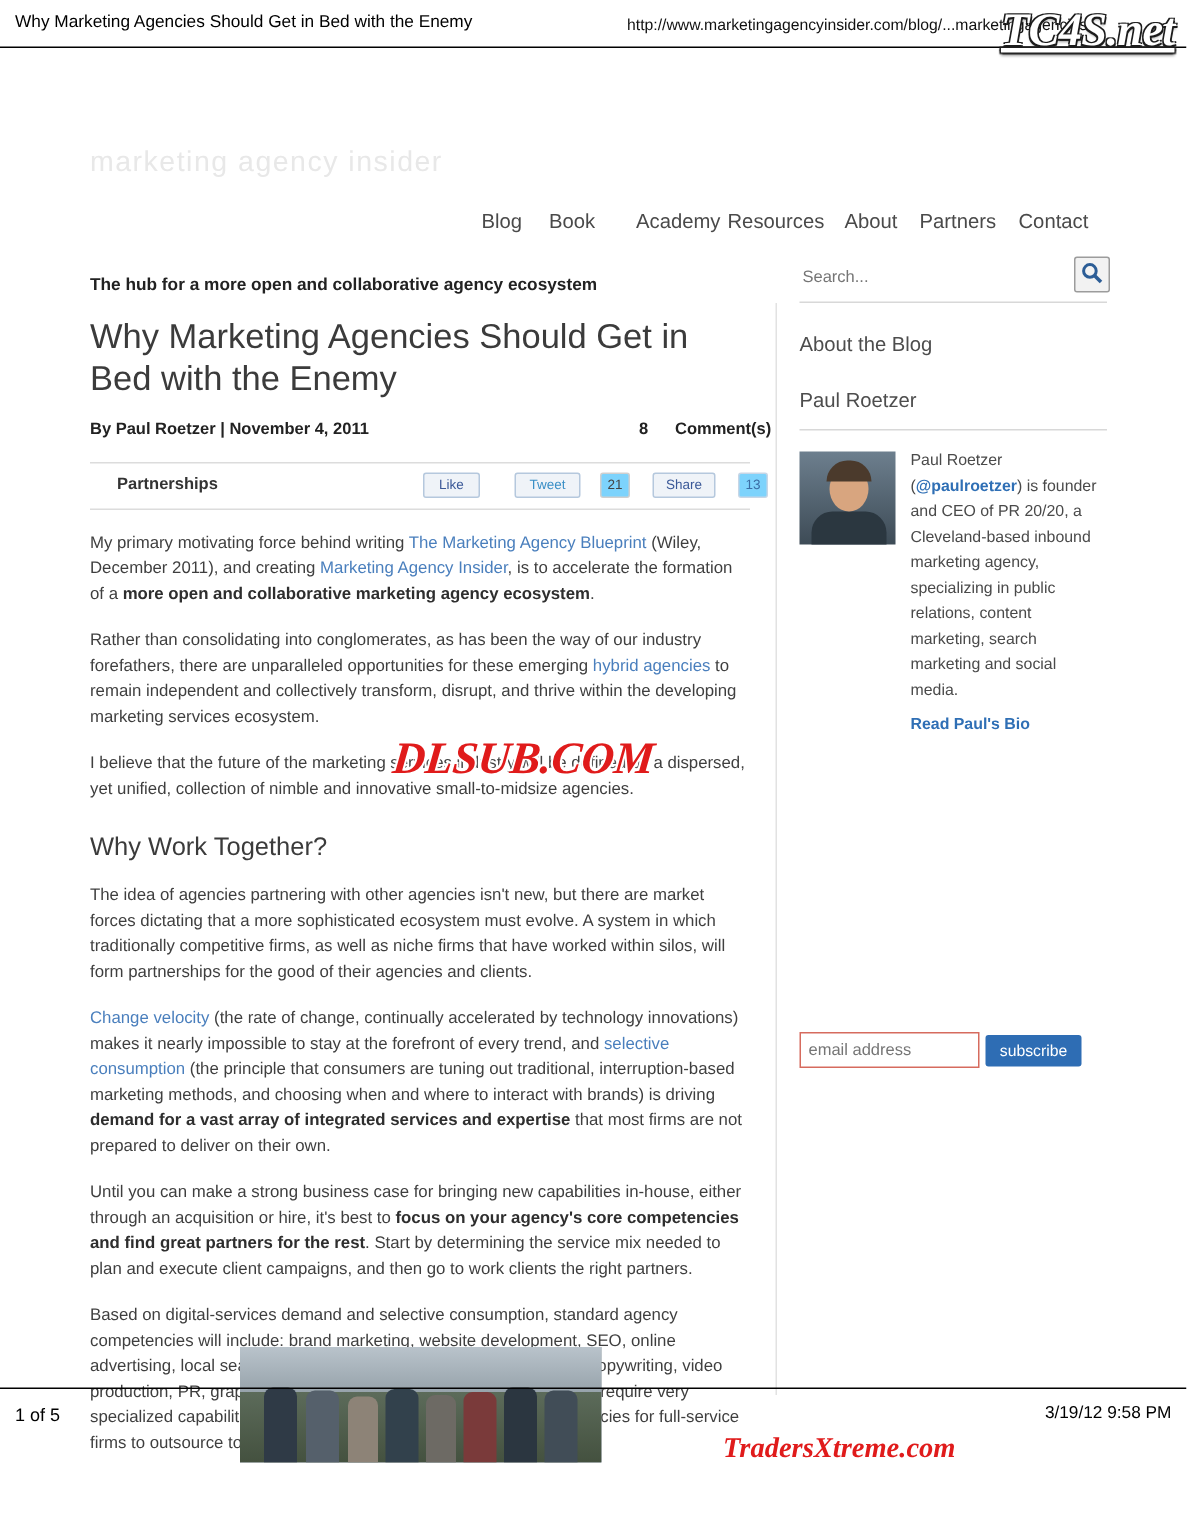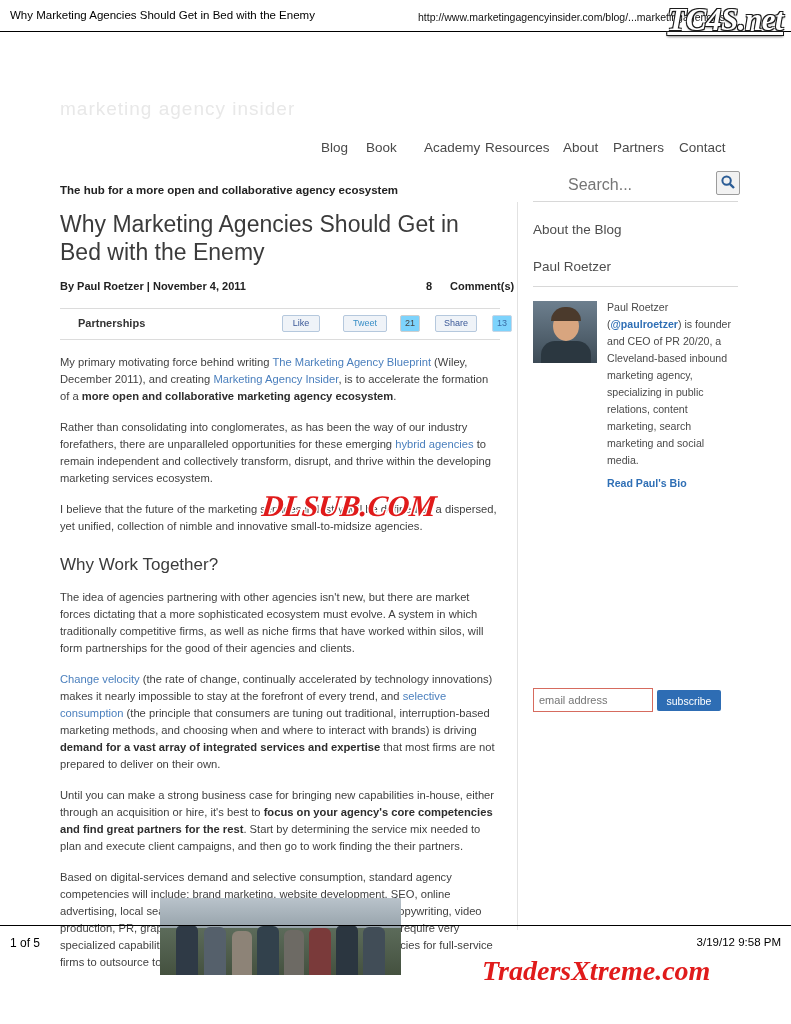--- a/index.html
+++ b/index.html
@@ -93,21 +93,21 @@
       -1.2px 1.2px 0 #ffffff, 1.2px 1.2px 0 #ffffff,
       0 0 3px #ffffff;
     transform: skewX(-6deg);
   }
   .wm-traders {
     position: absolute;
     top: 955px; left: 482px;
     font-family: "Liberation Serif", serif;
     font-weight: bold;
     font-style: italic;
-    font-size: 28px;
+    font-size: 19px;
     color: #e01b1b;
     text-shadow:
       -1.2px -1.2px 0 #ffffff, 1.2px -1.2px 0 #ffffff,
       -1.2px 1.2px 0 #ffffff, 1.2px 1.2px 0 #ffffff;
   }
 
   
   .page {
     position: absolute;
     top: 32px; left: 0;
@@ -273,25 +273,24 @@
     height: 26px;
     border-bottom: 1px solid #d8d8d8;
     margin-bottom: 20px;
   }
   .search-input {
     position: absolute;
     left: 0; top: 0;
     width: 160px; height: 18px;
     border: none;
     outline: none;
-    font-size: 16px;
+    font-size: 11px;
     color: #6b6b6b;
     background: transparent;
     font-family: "Liberation Sans", sans-serif;
-    margin-left: 33px;
   }
   .search-btn {
     position: absolute;
     right: -2px; top: -4px;
     width: 22px; height: 22px;
     background: #f2f2f2;
     border: 1px solid #9c9c9c;
     border-radius: 2px;
     cursor: pointer;
   }
@@ -441,21 +440,21 @@
       <p><span>Rather than consolidating into conglomerates, as has been the way of our industry forefathers, there are unparalleled opportunities for these emerging </span><a href="#">hybrid agencies</a><span> to remain independent and collectively transform, disrupt, and thrive within the developing marketing services ecosystem.</span></p>
 
       <p>I believe that the future of the marketing services industry will be defined by a dispersed, yet unified, collection of nimble and innovative small-to-midsize agencies.</p>
 
       <h2 class="h2-sub">Why Work Together?</h2>
 
       <p>The idea of agencies partnering with other agencies isn't new, but there are market forces dictating that a more sophisticated ecosystem must evolve. A system in which traditionally competitive firms, as well as niche firms that have worked within silos, will form partnerships for the good of their agencies and clients.</p>
 
       <p><a href="#">Change velocity</a><span> (the rate of change, continually accelerated by technology innovations) makes it nearly impossible to stay at the forefront of every trend, and </span><a href="#">selective consumption</a><span> (the principle that consumers are tuning out traditional, interruption-based marketing methods, and choosing when and where to interact with brands) is driving </span><strong>demand for a vast array of integrated services and expertise</strong><span> that most firms are not prepared to deliver on their own.</span></p>
 
-      <p><span>Until you can make a strong business case for bringing new capabilities in-house, either through an acquisition or hire, it's best to </span><strong>focus on your agency's core competencies and find great partners for the rest</strong><span>. Start by determining the service mix needed to plan and execute client campaigns, and then go to work finding the their partners.</span></p>
+      <p><span>Until you can make a strong business case for bringing new capabilities in-house, either through an acquisition or hire, it's best to </span><strong>focus on your agency's core competencies and find great partners for the rest</strong><span>. Start by determining the service mix needed to plan and execute client campaigns, and then go to work clients the right partners.</span></p>
 
       <p>Based on digital-services demand and selective consumption, standard agency competencies will include: brand marketing, website development, SEO, online advertising, local search, email marketing, social-media marketing, copywriting, video production, PR, graphic design, and mobile marketing. Services that require very specialized capabilities, software, or equipment are logical competencies for full-service firms to outsource to specialists and soloists.</p>
     </div>
 
     <div class="post-photo">
       <div class="sky"></div>
       <div class="ground"></div>
       <div class="p" style="left:16px;width:22px;height:50px;background:#2f3a46;"></div>
       <div class="p" style="left:44px;width:22px;height:48px;background:#55606b;"></div>
       <div class="p" style="left:72px;width:20px;height:44px;background:#8d8377;"></div>

